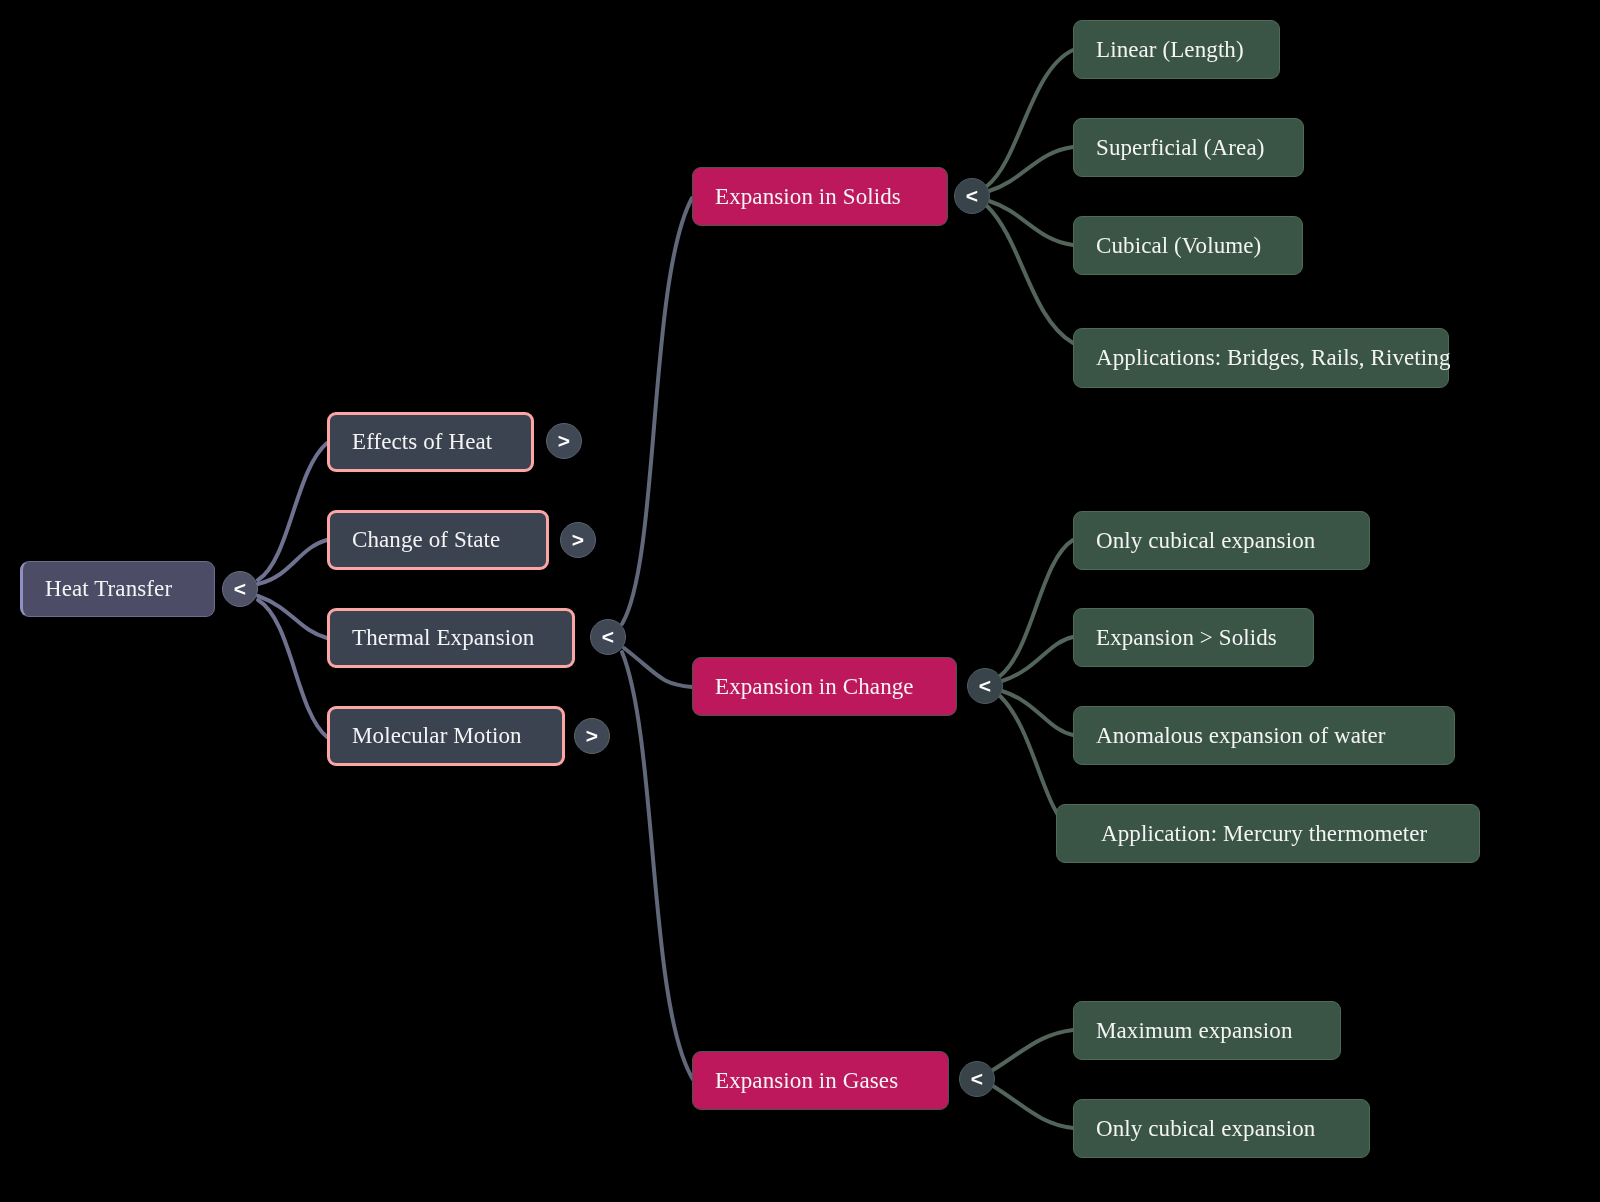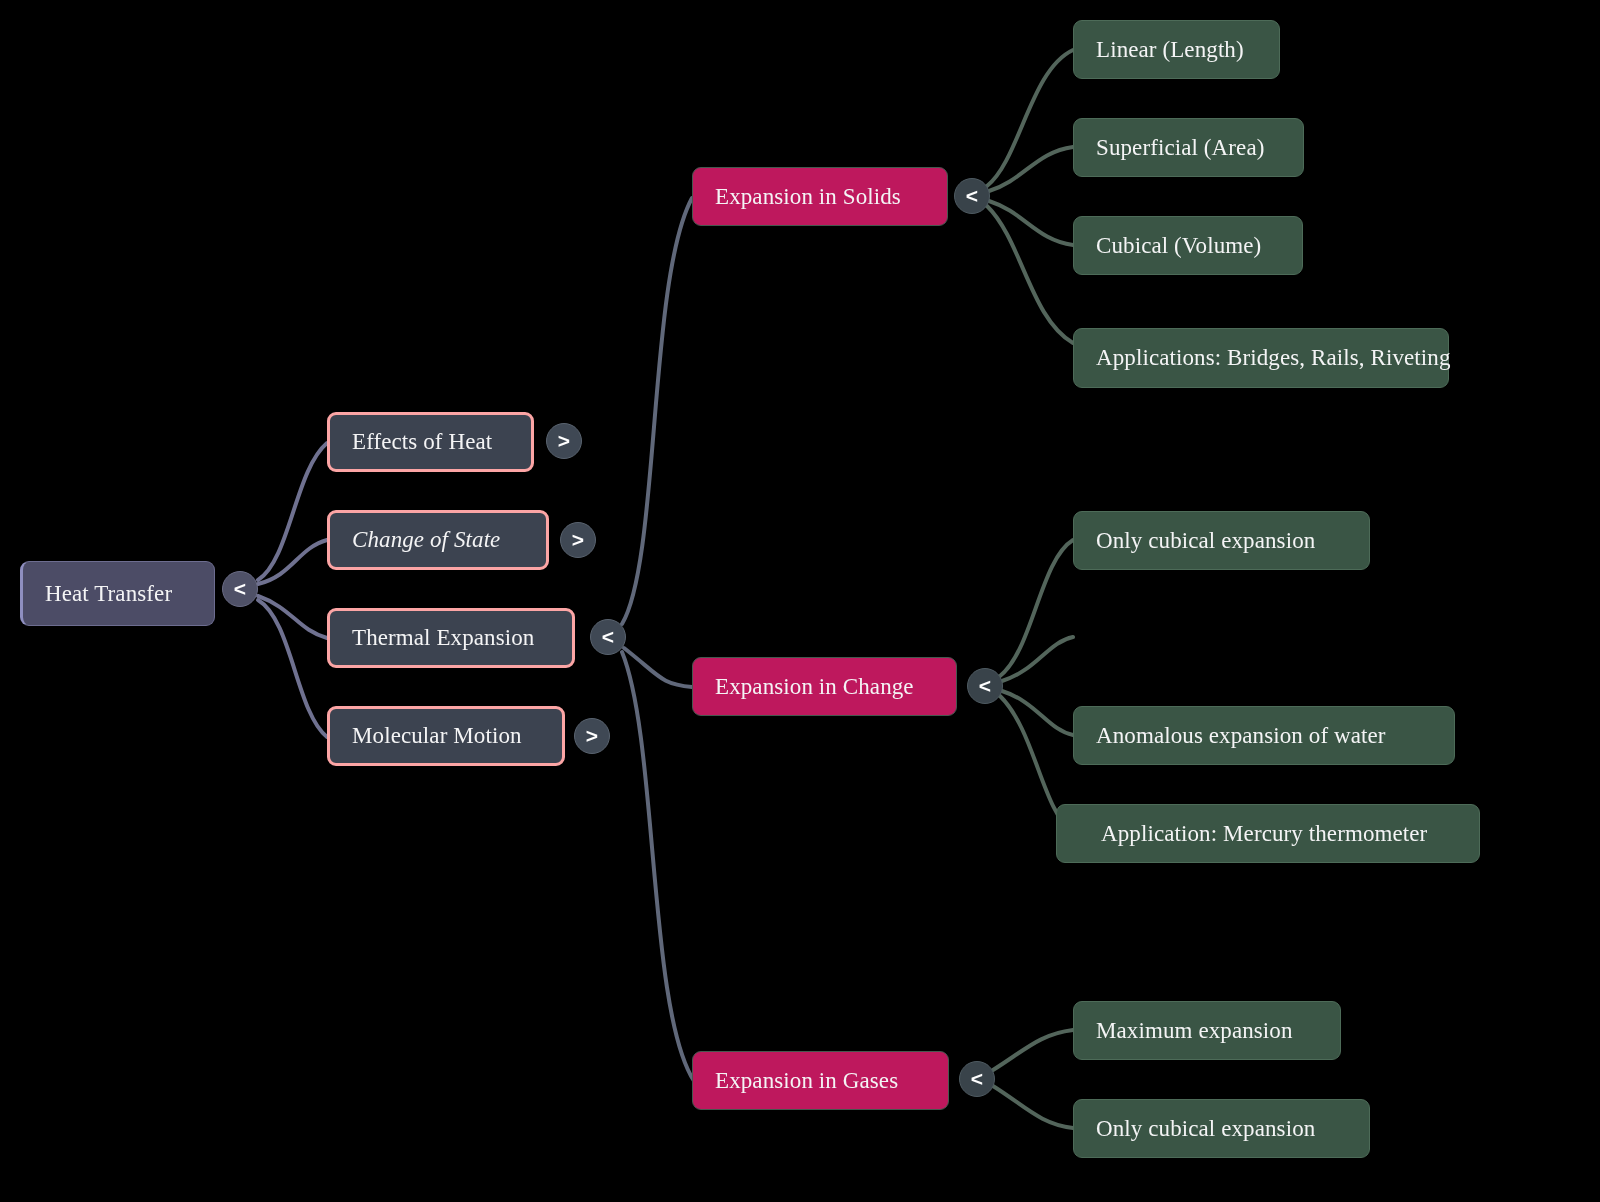--- a/index.html
+++ b/index.html
@@ -112,35 +112,35 @@
       <path d="M987,206 C1022,240 1030,318 1073,343"></path>
       <path d="M1000,676 C1033,650 1040,560 1073,540"></path>
       <path d="M1002,681 C1037,670 1048,642 1073,637"></path>
       <path d="M1002,691 C1037,702 1048,730 1073,735"></path>
       <path d="M1000,696 C1035,730 1042,810 1073,833"></path>
       <path d="M993,1070 C1025,1050 1040,1034 1073,1030"></path>
       <path d="M993,1086 C1025,1106 1040,1124 1073,1128"></path>
     </g>
   </svg>
 
-  <div class="node root" style="left:20px; top:561px; width:195px; height:65px;">
+  <div class="node root" style="left:20px; top:561px; width:195px; height:56px;">
     <span>Heat Transfer</span>
   </div>
   <div class="badge purple" style="left:222px; top:571px;">
     <span>&lt;</span>
   </div>
 
   <div class="node level1" style="left:327px; top:412px; width:207px; height:60px;">
     <span>Effects of Heat</span>
   </div>
   <div class="badge slate" style="left:546px; top:423px;">
     <span>&gt;</span>
   </div>
 
-  <div class="node level1" style="left:327px; top:510px; width:222px; height:60px;font-style:italic;">
+  <div class="node level1" style="left:327px; top:510px; width:222px; height:60px;">
     <span>Change of State</span>
   </div>
   <div class="badge slate" style="left:560px; top:522px;">
     <span>&gt;</span>
   </div>
 
   <div class="node level1" style="left:327px; top:608px; width:248px; height:60px;">
     <span>Thermal Expansion</span>
   </div>
   <div class="badge slate" style="left:590px; top:619px;">
@@ -177,20 +177,23 @@
   <div class="node branch" style="left:692px; top:657px; width:265px; height:59px;">
     <span>Expansion in Change</span>
   </div>
   <div class="badge dark" style="left:967px; top:668px;">
     <span>&lt;</span>
   </div>
 
   <div class="node leaf" style="left:1073px; top:511px; width:297px; height:59px;">
     <span>Only cubical expansion</span>
   </div>
+  <div class="node leaf" style="left:1073px; top:608px; width:241px; height:59px;">
+    <span>Expansion &gt; Solids</span>
+  </div>
   <div class="node leaf" style="left:1073px; top:706px; width:382px; height:59px;">
     <span>Anomalous expansion of water</span>
   </div>
   <div class="node leaf" style="left:1056px; top:804px; width:424px; height:59px;padding-left:44px;">
     <span>Application: Mercury thermometer</span>
   </div>
 
   <div class="node branch" style="left:692px; top:1051px; width:257px; height:59px;">
     <span>Expansion in Gases</span>
   </div>

